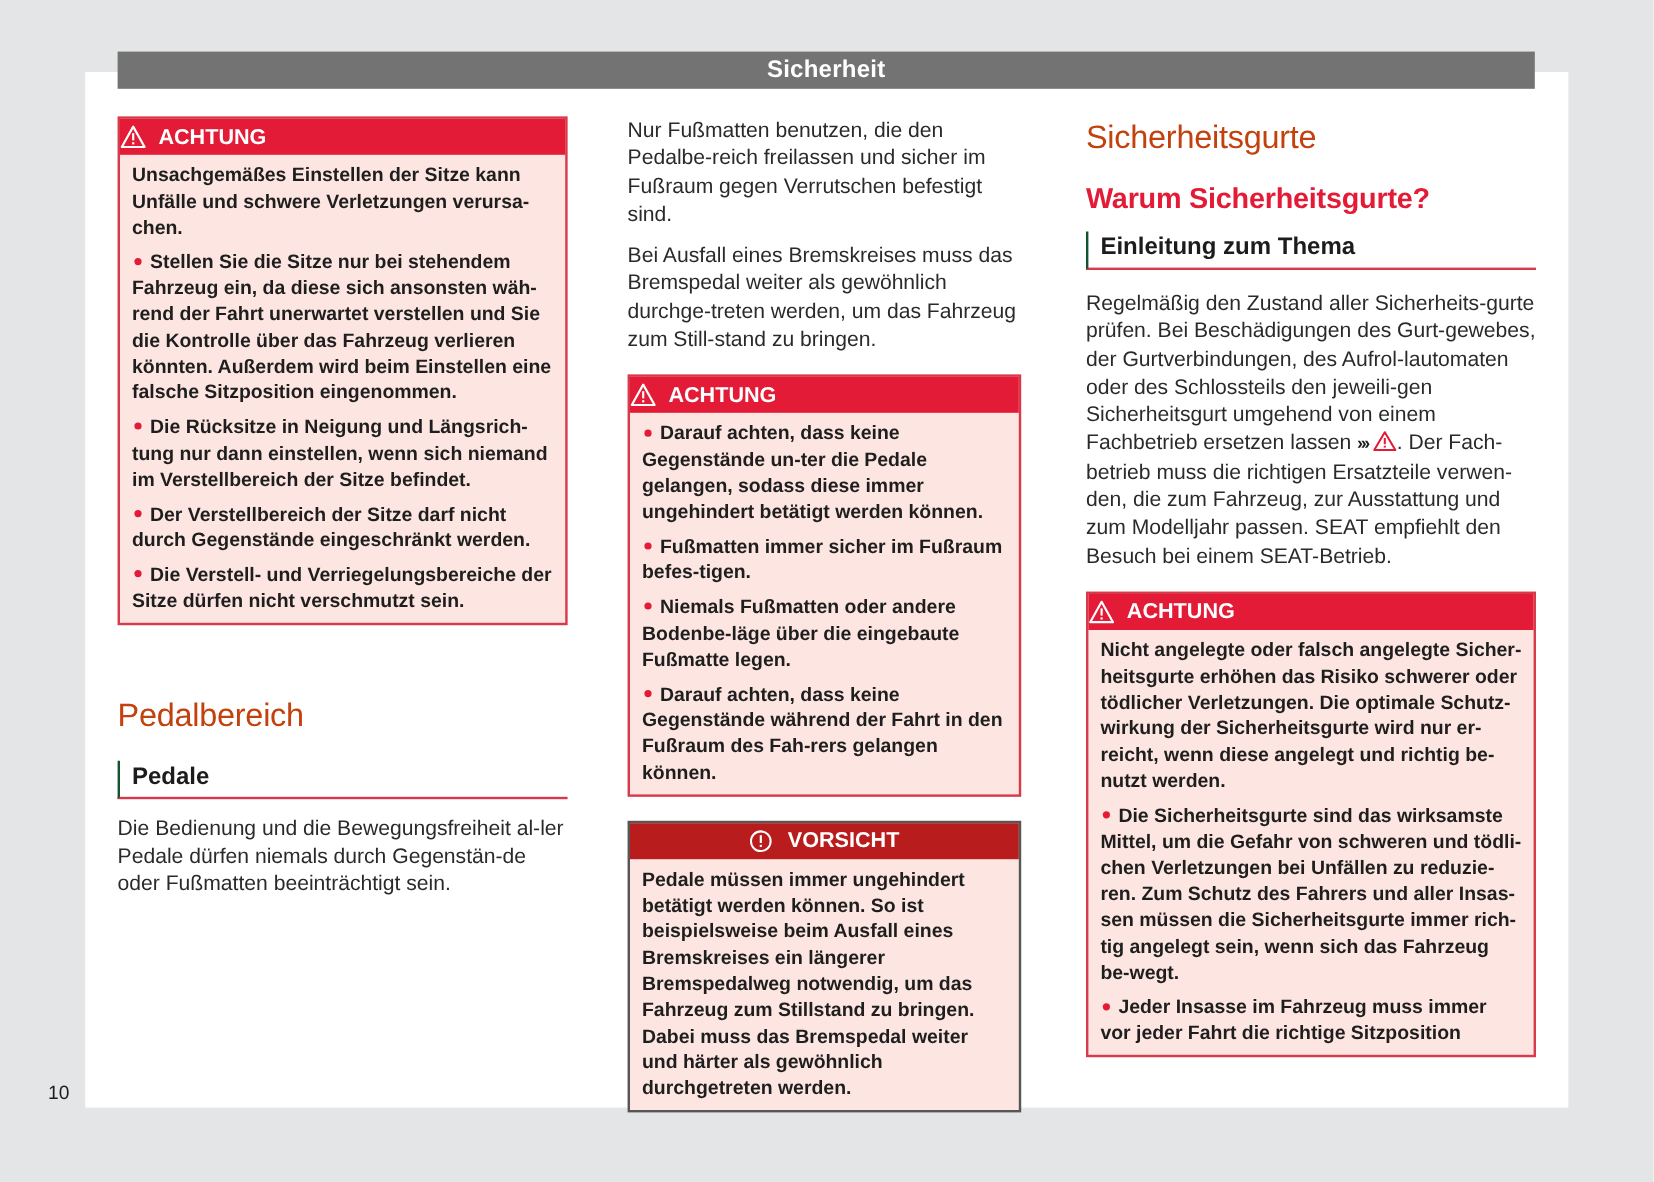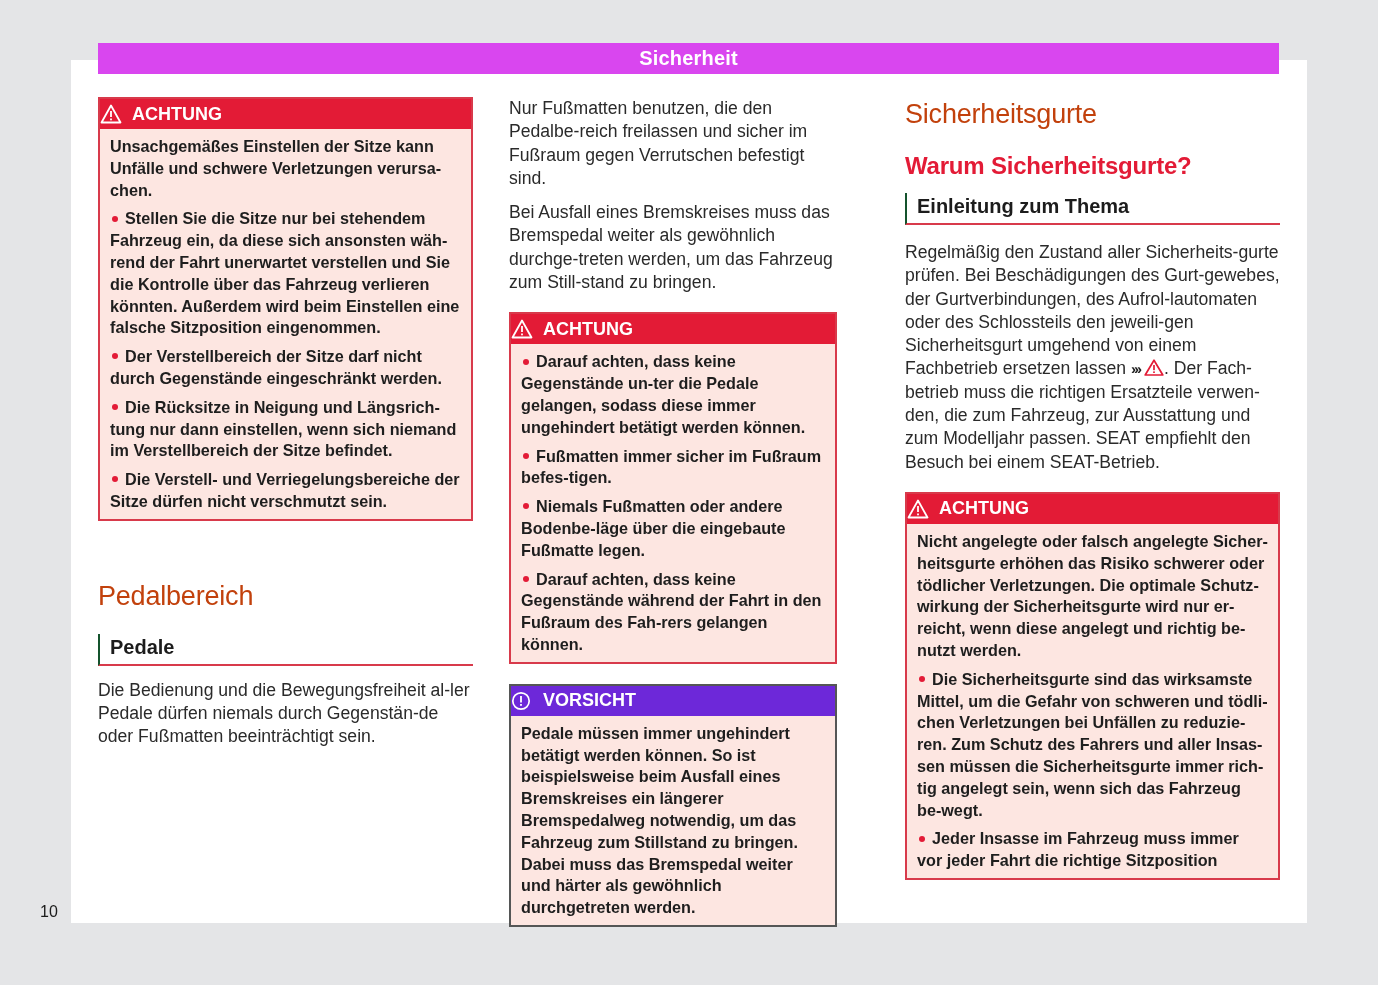--- a/index.html
+++ b/index.html
@@ -9,45 +9,45 @@
     font-family: "Liberation Sans", "DejaVu Sans", sans-serif;
     color: #1c1c1c;
     position: relative;
   }
   .page {
     position: absolute; left: 71px; top: 60px; width: 1236px; height: 863px;
     background: #ffffff;
   }
   .page-header {
     position: absolute; left: 98px; top: 43px; width: 1181px; height: 31px;
-    background: #d946ef;
+    background: #737373;
     color: #ffffff; font-weight: bold; font-size: 20px;
     display: flex; align-items: center; justify-content: center;
     letter-spacing: 0.2px;
   }
   .page-number {
     position: absolute; left: 40px; top: 903px; font-size: 16px; color: #1c1c1c;
   }
   .col { position: absolute; top: 97px; }
   .col1 { left: 98px; width: 375px; }
-  .col2 { left: 509px; width: 328px; }
+  .col2 { left: 523px; width: 328px; }
   .col3 { left: 905px; width: 375px; }
 
   .box {
     border: 2px solid #d83a4b;
     background: #fde6e1;
     margin-bottom: 20px;
   }
   .box.vorsicht { border-color: #555656; }
   .box-head {
     background: #e31b36;
     color: #fff; font-weight: bold; font-size: 18px;
     height: 30px; display: flex; align-items: center;
   }
-  .box.vorsicht .box-head { background: #6d28d9; }
+  .box.vorsicht .box-head { background: #b91c1c; justify-content: center; }
   .box-head .ico { width: 22px; height: 20px; margin-right: 10px; display: inline-flex; }
   .box-body {
     padding: 7px 10px 6px 10px;
     font-weight: bold; font-size: 16.2px; line-height: 21.8px;
     color: #1e1e1e;
   }
   .box-body p { margin: 0 0 7px 0; }
   .box-body p:last-child { margin-bottom: 0; }
   .bullet::before {
     content: ""; display: inline-block; width: 6px; height: 6px; border-radius: 50%;
@@ -89,22 +89,22 @@
             <path d="M11 1.5 L20.5 18.5 L1.5 18.5 Z" fill="none" stroke="#fff" stroke-width="1.8" stroke-linejoin="round"></path>
             <rect x="10.1" y="7" width="1.8" height="6" fill="#fff"></rect>
             <rect x="10.1" y="14.5" width="1.8" height="1.8" fill="#fff"></rect>
           </svg>
       </span>
       <span>ACHTUNG</span>
     </div>
     <div class="box-body">
       <p>Unsachgemäßes Einstellen der Sitze kann Unfälle und schwere Verletzungen verursa-chen.</p>
       <p class="bullet">Stellen Sie die Sitze nur bei stehendem Fahrzeug ein, da diese sich ansonsten wäh-rend der Fahrt unerwartet verstellen und Sie die Kontrolle über das Fahrzeug verlieren könnten. Außerdem wird beim Einstellen eine falsche Sitzposition eingenommen.</p>
+      <p class="bullet">Die Rücksitze in Neigung und Längsrich-tung nur dann einstellen, wenn sich niemand im Verstellbereich der Sitze befindet.</p>
       <p class="bullet">Der Verstellbereich der Sitze darf nicht durch Gegenstände eingeschränkt werden.</p>
-      <p class="bullet">Die Rücksitze in Neigung und Längsrich-tung nur dann einstellen, wenn sich niemand im Verstellbereich der Sitze befindet.</p>
       <p class="bullet">Die Verstell- und Verriegelungsbereiche der Sitze dürfen nicht verschmutzt sein.</p>
     </div>
   </div>
 
   <div style="height:40px"></div>
   <h1 class="h1">Pedalbereich</h1>
   <div style="height:22px"></div>
   <h3 class="h3">Pedale</h3>
   <div style="height:13px"></div>
   <p class="body-text">Die Bedienung und die Bewegungsfreiheit al-ler Pedale dürfen niemals durch Gegenstän-de oder Fußmatten beeinträchtigt sein.</p>

